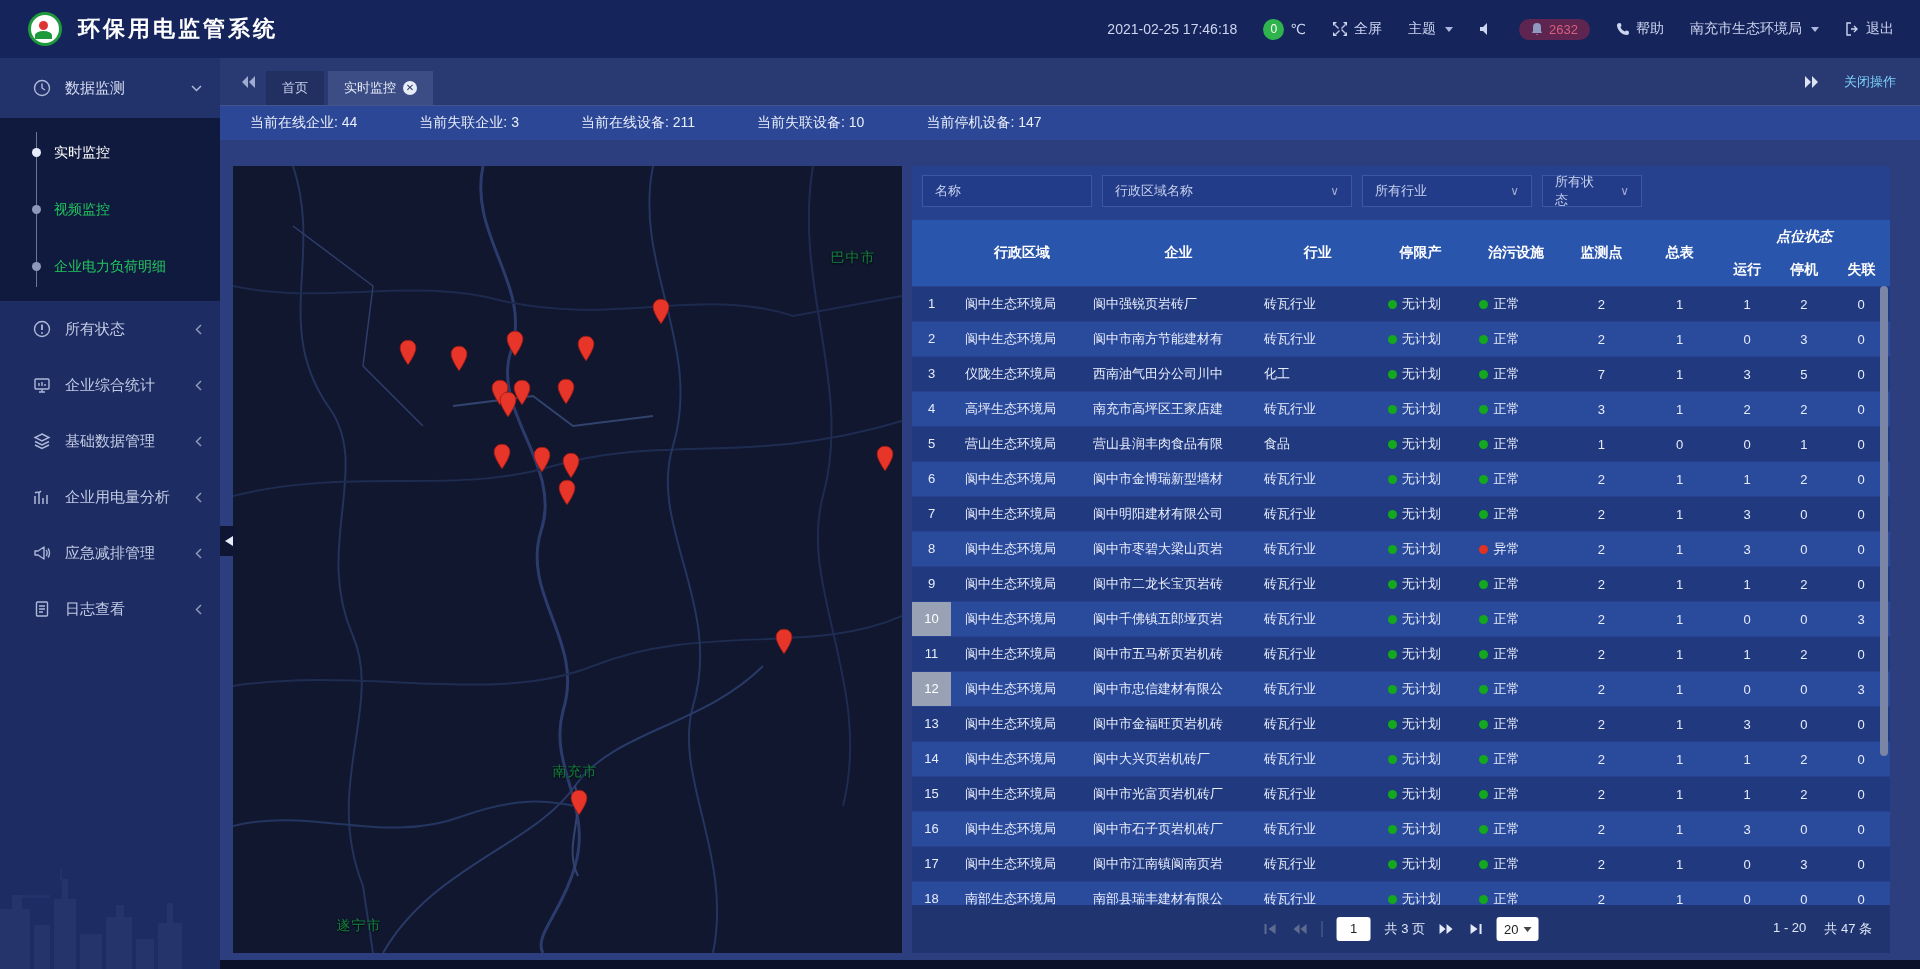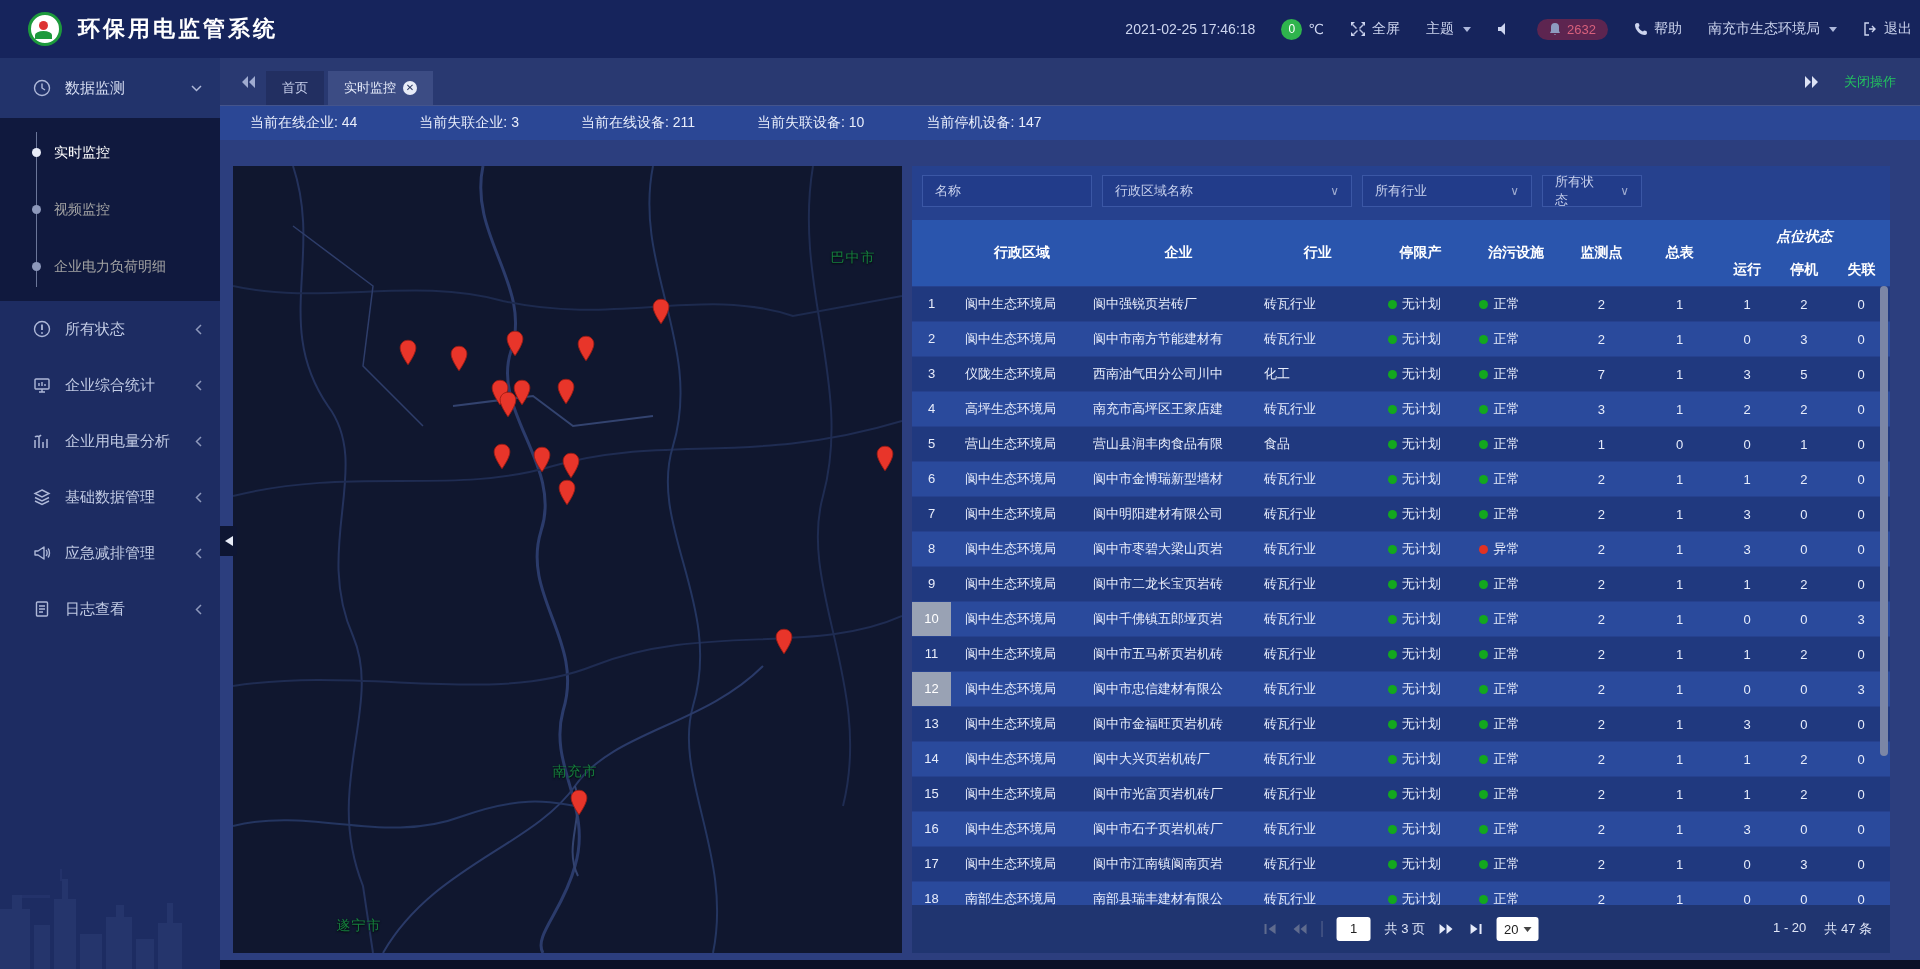--- a/index.html
+++ b/index.html
@@ -10,21 +10,21 @@
 
   
   .hd { height:58px; background:#16245c; display:flex; align-items:center; flex:0 0 58px; }
   .hd-logo { width:34px; height:34px; border-radius:50%; background:#fff; border:3px solid #1d9a3c;
     margin-left:28px; position:relative; }
   .hd-logo::before { content:""; position:absolute; left:8px; top:6px; width:9px; height:9px;
     border-radius:50%; background:#d33; }
   .hd-logo::after { content:""; position:absolute; left:4px; bottom:4px; width:17px; height:8px;
     border-radius:50% 50% 0 0; background:#1d9a3c; }
   .hd-title { color:#fff; font-size:22px; font-weight:bold; letter-spacing:3px; margin-left:16px; }
-  .hd-right { margin-left:auto; display:flex; align-items:center; gap:26px; padding-right:8px;
+  .hd-right { margin-left:auto; display:flex; align-items:center; gap:26px; padding-right:26px;
     color:#cdd5ef; font-size:14px; }
   .hd-item { display:flex; align-items:center; gap:6px; white-space:nowrap; }
   .temp-badge { width:21px; height:21px; border-radius:50%; background:#2fb44d; color:#fff;
     font-size:12px; display:flex; align-items:center; justify-content:center; }
   .caret-down { width:0; height:0; border-left:4px solid transparent; border-right:4px solid transparent;
     border-top:5px solid #aeb8dc; display:inline-block; margin-left:3px; }
   .notif-pill { background:#5d2550; border-radius:12px; padding:3px 12px; display:flex;
     align-items:center; gap:6px; color:#d8607c; font-size:13px; }
   .icon { display:inline-flex; align-items:center; justify-content:center; }
   .icon svg { display:block; }
@@ -33,21 +33,21 @@
   .bd { flex:1; display:flex; position:relative; }
 
   
   .sb { width:220px; background:#1d2c62; flex:0 0 220px; position:relative; overflow:hidden; }
   .sb-group-head { height:60px; display:flex; align-items:center; color:#d6ddf2; font-size:15px;
     padding:0 18px 0 33px; cursor:pointer; background:#22336b; }
   .sb-group-head .lbl { margin-left:14px; }
   .sb-group-head .chev { margin-left:auto; }
   .sb-sub { background:#10193e; padding:6px 0; position:relative; }
   .sb-sub .rail { position:absolute; left:36px; top:14px; bottom:14px; width:1px; background:#6b7699; }
-  .sb-sub-item { height:57px; display:flex; align-items:center; color:#a3a3a3; font-size:14px;
+  .sb-sub-item { height:57px; display:flex; align-items:center; color:#22c55e; font-size:14px;
     padding-left:54px; position:relative; cursor:pointer; }
   .sb-sub-item .dot { position:absolute; left:32px; width:9px; height:9px; border-radius:50%;
     background:#8d98bb; }
   .sb-sub-item.active { color:#ffffff; }
   .sb-sub-item.active .dot { background:#e8ecf8; }
   .sb-item { height:56px; display:flex; align-items:center; color:#c2cbe4; font-size:15px;
     padding:0 18px 0 33px; cursor:pointer; }
   .sb-item .lbl { margin-left:14px; }
   .sb-item .chev { margin-left:auto; }
   .skyline { position:absolute; bottom:0; left:0; width:220px; opacity:.45; }
@@ -62,21 +62,21 @@
 
   .tabbar { height:48px; background:#293971; border-bottom:1px solid #44548c;
     display:flex; align-items:center; color:#c8d0ec; flex:0 0 48px; }
   .tab-scroll { margin:0 10px 0 22px; cursor:pointer; color:#9fabd0; }
   .tab { height:34px; padding:0 16px; display:flex; align-items:center; gap:7px; font-size:13px;
     margin-right:4px; cursor:pointer; background:#222f61; align-self:flex-end; }
   .tab.active { background:#3c4c84; color:#e6ebfa; }
   .tab-close { width:14px; height:14px; border-radius:50%; background:#e8ecf8; color:#27345f;
     font-size:10px; line-height:14px; text-align:center; font-weight:bold; }
   .tabbar-right { margin-left:auto; display:flex; align-items:center; gap:26px; padding-right:24px; }
-  .close-ops { font-size:13px; color:#22c55e; cursor:pointer; }
+  .close-ops { font-size:13px; color:#7dd3fc; cursor:pointer; }
 
   .statsbar { height:34px; background:#2b4795; display:flex; align-items:center; gap:62px;
     padding-left:30px; color:#e8edfb; font-size:14px; flex:0 0 34px; }
   .stat { white-space:nowrap; }
 
   .content { flex:1; position:relative; padding:26px 30px 0 13px; display:flex; }
 
   
   .map { width:669px; height:787px; background:#10172f; position:relative; overflow:hidden;
     flex:0 0 669px; }
@@ -271,38 +271,38 @@
             </span>
             <span class="lbl">企业综合统计</span>
             <span class="chev icon">
               <svg width="7" height="11" viewBox="0 0 7 11" fill="none" stroke="#8d98bb" stroke-width="1.5">
                 <path d="M6 1L1.5 5.5 6 10"></path>
               </svg>
             </span>
           </div>
           <div class="sb-item">
             <span class="icon">
-              <svg width="18" height="18" viewBox="0 0 18 18" fill="none" stroke="#aeb8d8" stroke-width="1.5">
-                <path d="M2 16V8M6 16V4M10 16v-6M14 16V7M2 5c2-2 4 1 6-2"></path>
-              </svg>
-            </span>
-            <span class="lbl">企业用电量分析</span>
+              <svg width="18" height="18" viewBox="0 0 18 18" fill="none" stroke="#aeb8d8" stroke-width="1.4">
+                <path d="M9 2l7 3.5L9 9 2 5.5zM2 9.5L9 13l7-3.5M2 13l7 3.5 7-3.5"></path>
+              </svg>
+            </span>
+            <span class="lbl">基础数据管理</span>
             <span class="chev icon">
               <svg width="7" height="11" viewBox="0 0 7 11" fill="none" stroke="#8d98bb" stroke-width="1.5">
                 <path d="M6 1L1.5 5.5 6 10"></path>
               </svg>
             </span>
           </div>
           <div class="sb-item">
             <span class="icon">
-              <svg width="18" height="18" viewBox="0 0 18 18" fill="none" stroke="#aeb8d8" stroke-width="1.4">
-                <path d="M9 2l7 3.5L9 9 2 5.5zM2 9.5L9 13l7-3.5M2 13l7 3.5 7-3.5"></path>
-              </svg>
-            </span>
-            <span class="lbl">基础数据管理</span>
+              <svg width="18" height="18" viewBox="0 0 18 18" fill="none" stroke="#aeb8d8" stroke-width="1.5">
+                <path d="M2 16V8M6 16V4M10 16v-6M14 16V7M2 5c2-2 4 1 6-2"></path>
+              </svg>
+            </span>
+            <span class="lbl">企业用电量分析</span>
             <span class="chev icon">
               <svg width="7" height="11" viewBox="0 0 7 11" fill="none" stroke="#8d98bb" stroke-width="1.5">
                 <path d="M6 1L1.5 5.5 6 10"></path>
               </svg>
             </span>
           </div>
           <div class="sb-item">
             <span class="icon">
               <svg width="18" height="18" viewBox="0 0 18 18" fill="none" stroke="#aeb8d8" stroke-width="1.4">
                 <path d="M2 7v4h3l6 4V3L5 7zM13 6c1.5 1 1.5 5 0 6M15 4.5c2 2 2 7 0 9" stroke-linejoin="round"></path>

